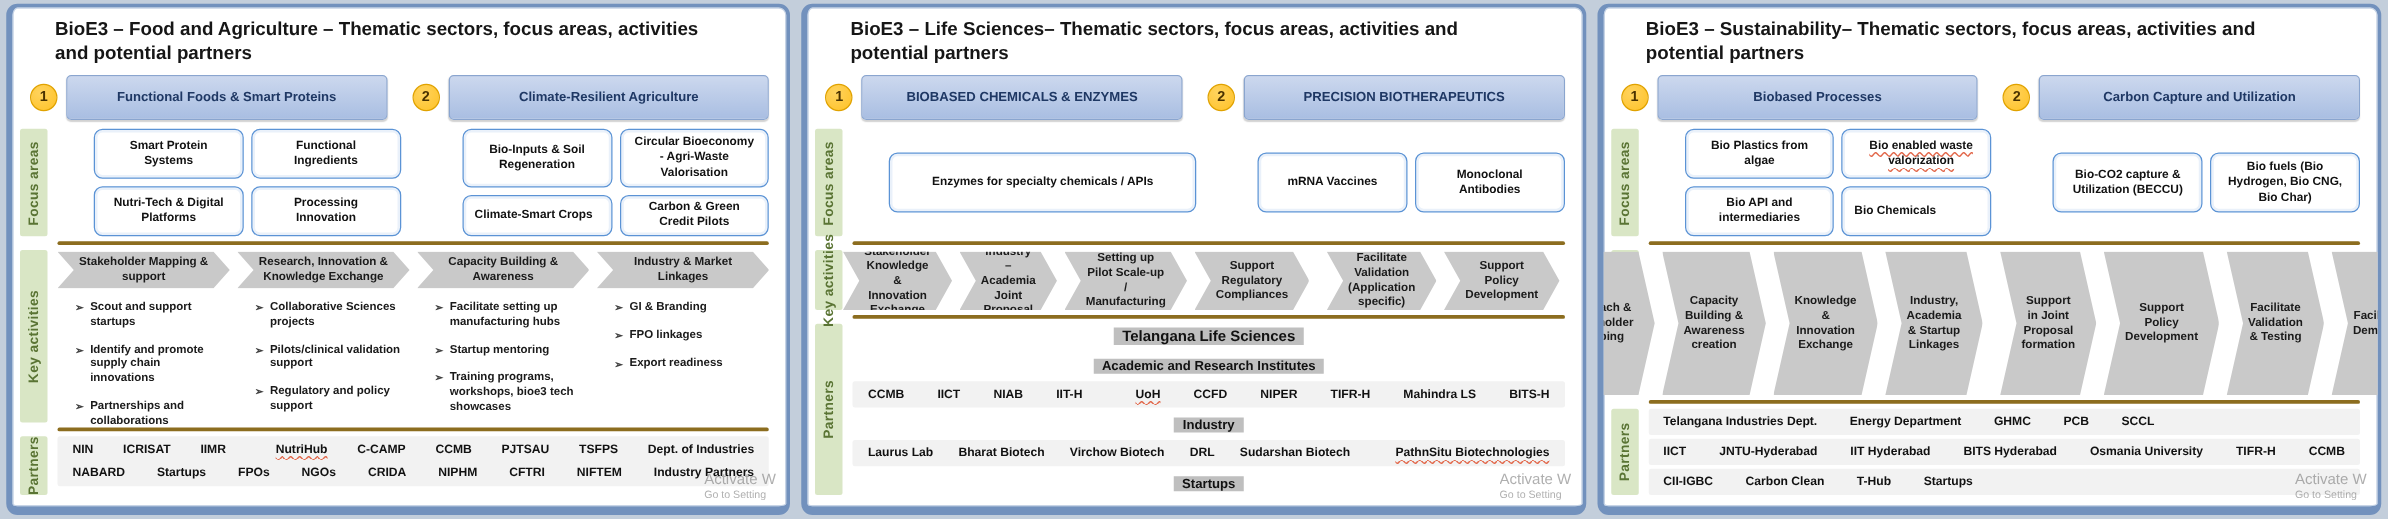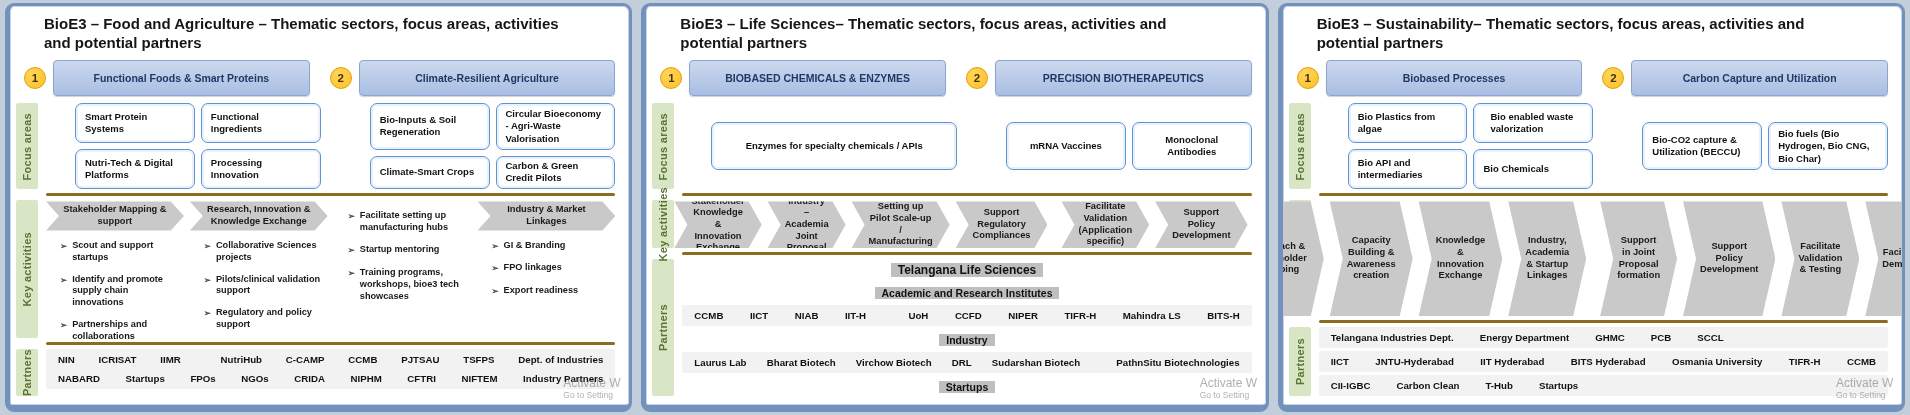--- a/index.html
+++ b/index.html
@@ -26,21 +26,21 @@
     justify-content:center;box-shadow:0 1px 1px rgba(0,0,0,.18);white-space:nowrap;}
   .zone{display:flex;gap:8px;margin:0 14px 0 6px;}
   .vlabel{flex:0 0 22px;background:var(--label_bg);border-radius:2px;display:flex;align-items:center;justify-content:center;}
   .vlabel span{writing-mode:vertical-rl;transform:rotate(180deg);font-weight:bold;font-size:11px;
     color:var(--label_text);letter-spacing:.3px;white-space:nowrap;}
   .focus-zone{min-height:86px;}
   .fwrap{flex:1;display:flex;gap:20px;}
   .fgrid{flex:1;display:grid;grid-template-columns:1fr 1fr;gap:6px;padding-left:29px;}
   .fgrid.onerow{grid-auto-rows:48px;align-content:center;}
   .fbox{border:1px solid var(--box_border);border-radius:7px;background:#fff;box-shadow:inset 0 0 0 2px #eaf1fa;
-    font-weight:bold;font-size:9.5px;color:#111;display:flex;align-items:center;padding:3px 9px;line-height:1.3;}
+    font-weight:bold;font-size:9.5px;color:#111;display:flex;align-items:center;padding:3px 9px;line-height:1.3;text-align:center;}
   .fbox.span2{grid-column:1 / -1;}
   .slide[data-idx="1"] .fbox{justify-content:center;text-align:center;}
   .divider{height:3px;background:var(--divider);margin:4px 14px 4px 36px;border-radius:2px;flex:0 0 auto;}
   .key-zone{flex:1;min-height:0;}
   .kc{flex:1;display:flex;flex-direction:row;justify-content:center;gap:14px;padding-top:1px;min-width:0;}
   .kgrid{display:grid;grid-template-columns:repeat(4,1fr);gap:6px;}
   .kcol{display:flex;flex-direction:column;min-width:0;}
   .chev{background:var(--arrow_bg);clip-path:polygon(13px 50%,0 0,calc(100% - 13px) 0,100% 50%,calc(100% - 13px) 100%,0 100%);
     min-height:29px;display:flex;align-items:center;justify-content:center;text-align:center;font-weight:bold;
     font-size:9.3px;line-height:1.25;padding:3px 17px;color:#1a1a1a;}
@@ -49,21 +49,21 @@
   .bullet{display:flex;gap:5px;font-weight:bold;font-size:9.2px;line-height:1.3;color:#1a1a1a;}
   .bmark{flex:0 0 auto;font-size:8.5px;color:#3f3f3f;line-height:1.5;}
   .partners-zone{margin-bottom:9px;}
   .pc{flex:1;display:flex;flex-direction:column;gap:3px;min-width:0;}
   .pband{background:var(--band_bg);border-radius:2px;padding:1px 0;}
   .prow{display:flex;align-items:center;column-gap:26px;padding:4px 12px;font-weight:bold;font-size:9.7px;color:#111;white-space:nowrap;}
   .prow.just{justify-content:space-between;column-gap:0;}
   .phead-wrap{text-align:center;margin:1px 0;}
   .phead{display:inline-block;background:var(--highlight);padding:0 7px;font-weight:bold;font-size:10.5px;color:#111;}
   .phead.lg{font-size:12px;}
-  .squiggle{text-decoration-style:wavy;text-decoration-color:var(--misspell);
+  .squiggle{text-decoration:underline;text-decoration-style:wavy;text-decoration-color:var(--misspell);
     text-decoration-thickness:1px;text-underline-offset:2px;padding-left:16px;}
   .wm{position:absolute;right:-8px;bottom:5px;width:74px;color:rgba(110,110,110,.55);pointer-events:none;overflow:hidden;}
   .wm1{font-size:12px;white-space:nowrap;}
   .wm2{font-size:8.5px;white-space:nowrap;}
 </style>
 </head>
 <body>
 
 <div class="canvas" id="strip">
     <section class="slide" data-idx="0">
@@ -132,20 +132,21 @@
                   <span class="bmark">➢</span>
                   <span class="btext">Pilots/clinical validation support</span>
                 </div>
                 <div class="bullet">
                   <span class="bmark">➢</span>
                   <span class="btext">Regulatory and policy support</span>
                 </div>
               </div>
             </div>
             <div class="kcol">
+              <div class="chev">Capacity Building &amp; Awareness</div>
               <div class="bullets">
                 <div class="bullet">
                   <span class="bmark">➢</span>
                   <span class="btext">Facilitate setting up manufacturing hubs</span>
                 </div>
                 <div class="bullet">
                   <span class="bmark">➢</span>
                   <span class="btext">Startup mentoring</span>
                 </div>
                 <div class="bullet">

